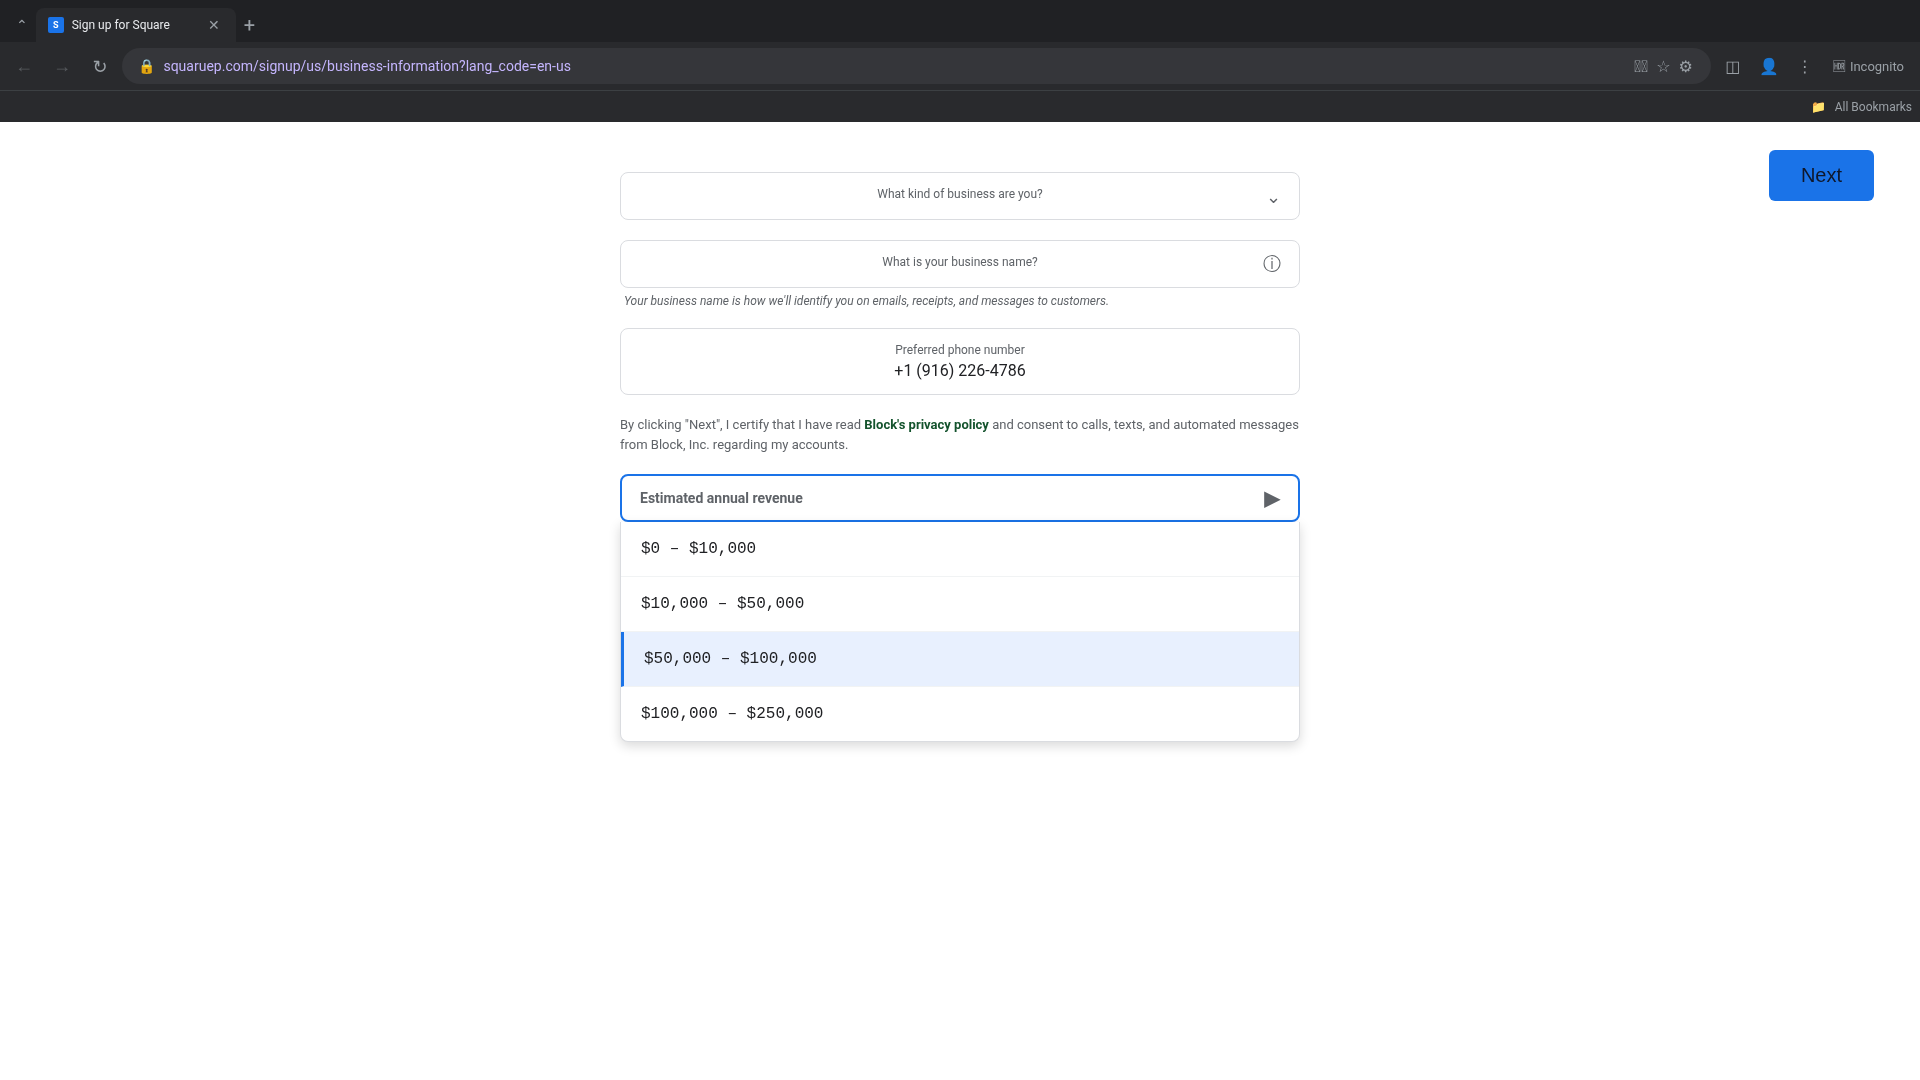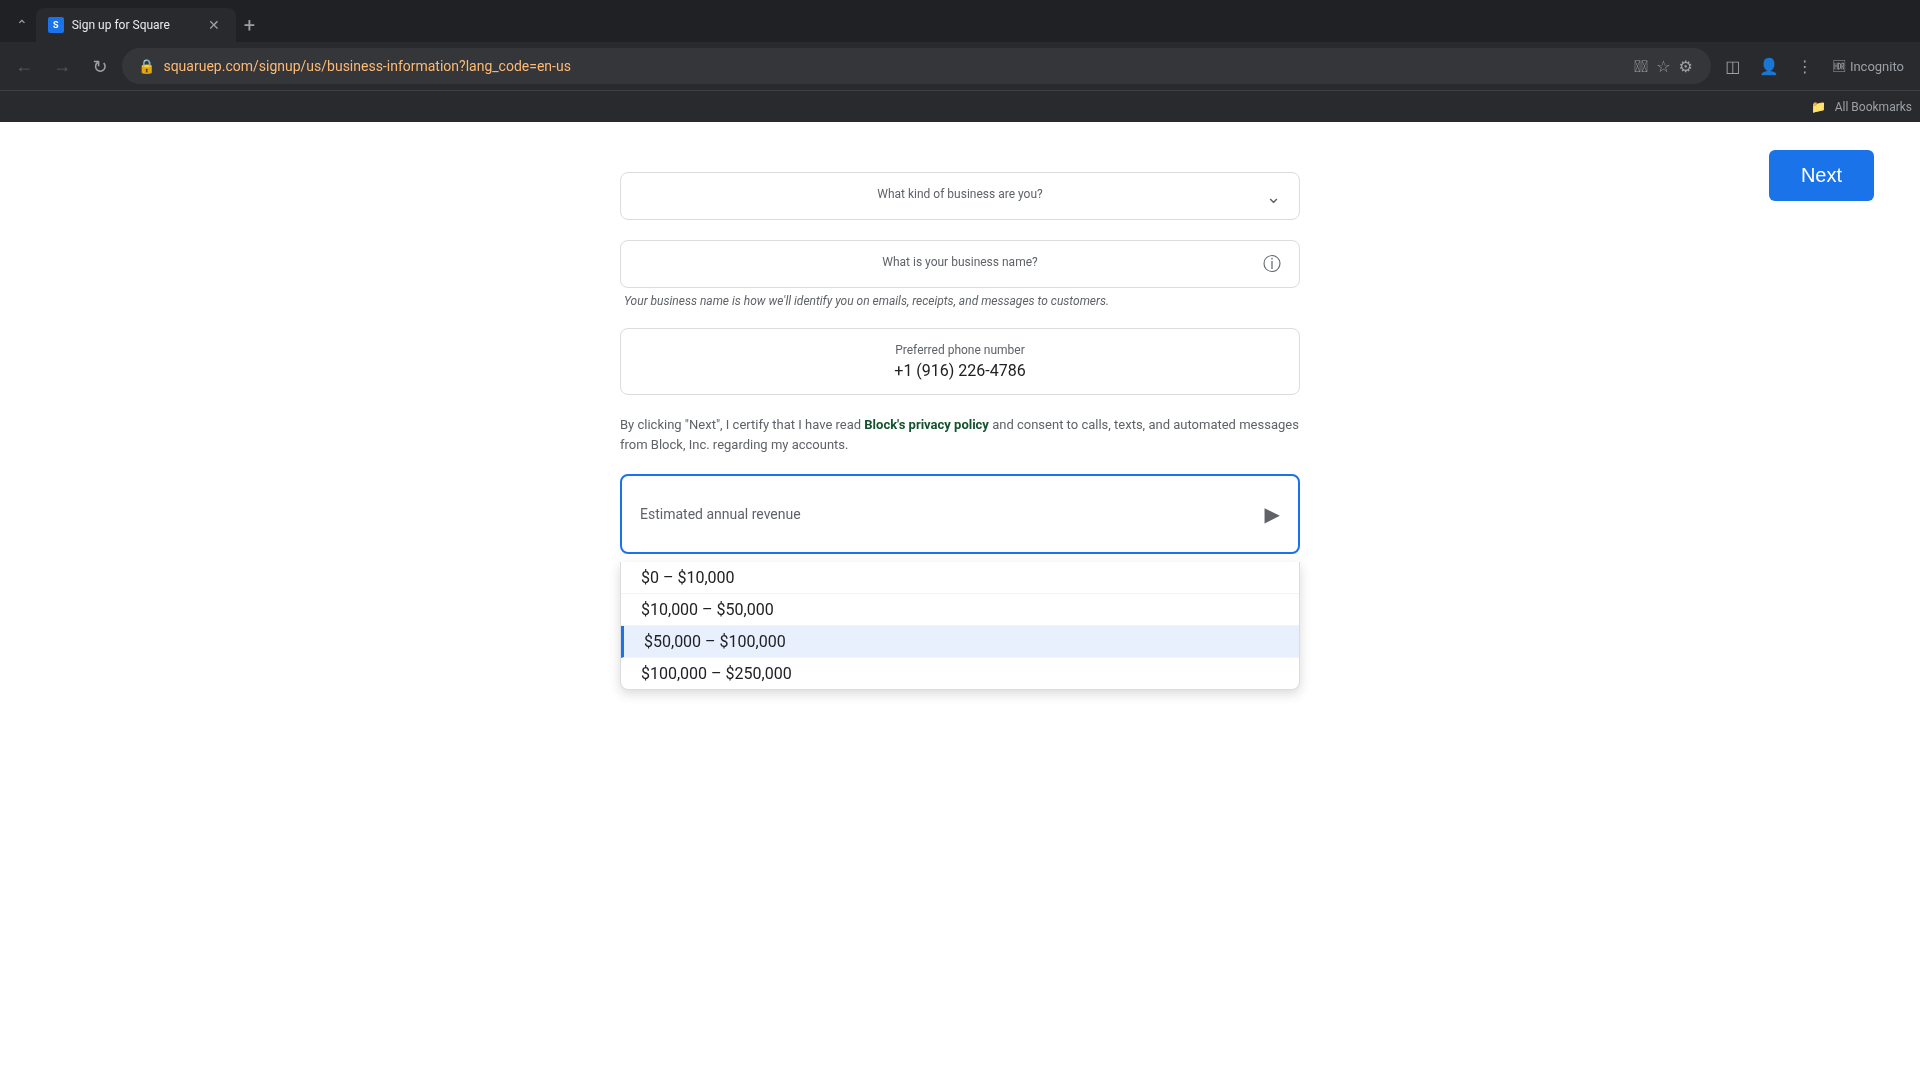--- a/index.html
+++ b/index.html
@@ -87,21 +87,21 @@
       display: flex;
       align-items: center;
       gap: 8px;
       height: 36px;
     }
     .address-lock {
       color: #9aa0a6;
       font-size: 14px;
     }
     .address-text {
-      color: #fdba74;
+      color: #c4b5fd;
       font-size: 14px;
       flex: 1;
     }
     .address-icons {
       display: flex;
       gap: 4px;
     }
     .address-icon {
       color: #9aa0a6;
       font-size: 16px;
@@ -153,21 +153,21 @@
       position: relative;
       overflow: hidden;
     }
 
     
     .next-btn {
       position: absolute;
       top: 28px;
       right: 46px;
       background: #1a73e8;
-      color: #ffffff;
+      color: #0f172a;
       border: none;
       border-radius: 6px;
       padding: 14px 32px;
       font-size: 20px;
       font-weight: 500;
       cursor: pointer;
       z-index: 10;
     }
 
     
@@ -233,24 +233,25 @@
     .privacy-notice a {
       color: #14532d;
       text-decoration: none;
       font-weight: bold;
     }
 
     
     .revenue-field {
       border: 2px solid #1a73e8;
       border-radius: 8px;
-      padding: 30px 18px;
+      padding: 14px 18px;
       background: #fff;
       position: relative;
-      margin-bottom: 8px;
+      margin-bottom: 0;
+      font-weight: bold;
     }
     .revenue-label {
       font-size: 14px;
       color: #5f6368;
     }
     .revenue-cursor {
       position: absolute;
       right: 18px;
       top: 50%;
       transform: translateY(-50%);
@@ -265,25 +266,26 @@
       border-top: none;
       background: #fff;
       box-shadow: 0 4px 12px rgba(0,0,0,0.15);
       border-radius: 0 0 8px 8px;
       overflow: hidden;
       position: relative;
       max-height: 240px;
       overflow-y: auto;
     }
     .dropdown-item {
-      padding: 6px 20px;
+      padding: 18px 20px;
       font-size: 16px;
       color: #202124;
       cursor: pointer;
       border-bottom: 1px solid #f1f3f4;
+      font-family: Liberation Mono, monospace;
     }
     .dropdown-item.selected {
       background: #e8f0fe;
       border-left: 3px solid #1a73e8;
     }
     .dropdown-item:last-child { border-bottom: none; }
 
     
     .dropdown-list::-webkit-scrollbar {
       width: 8px;

